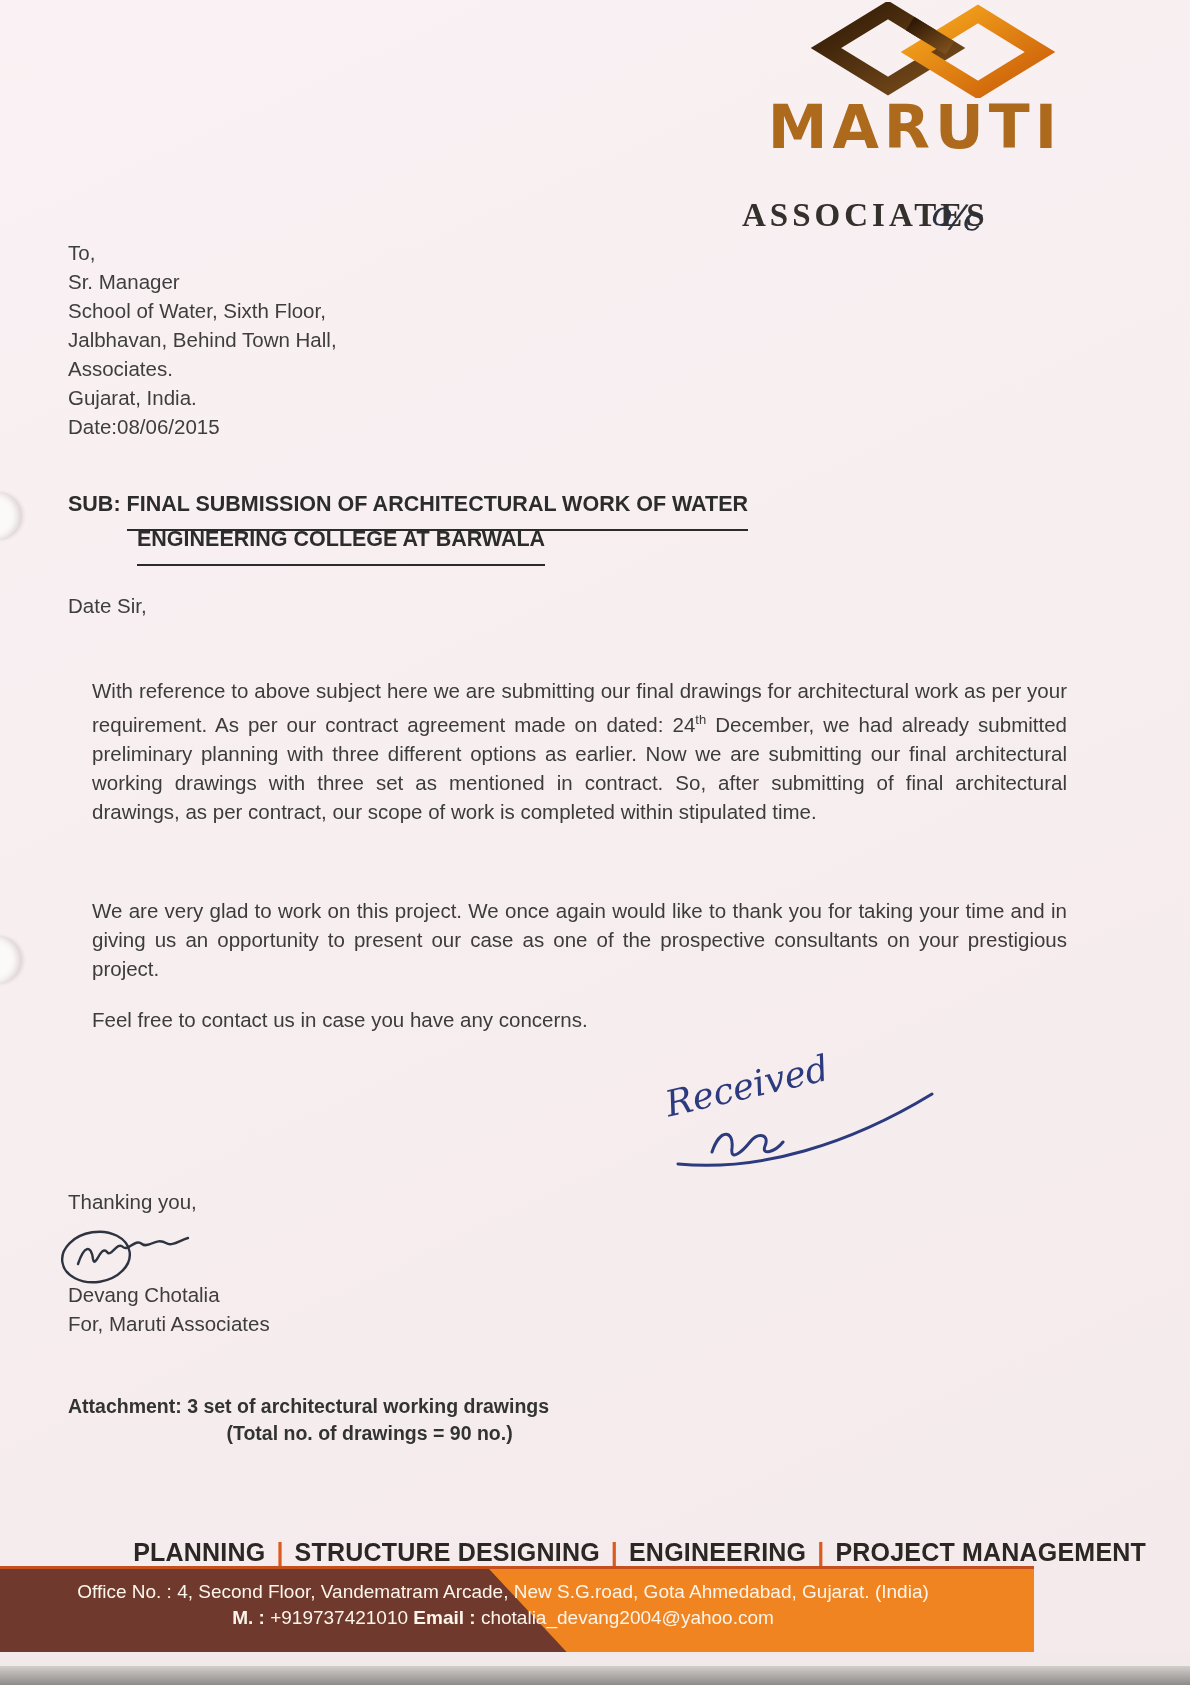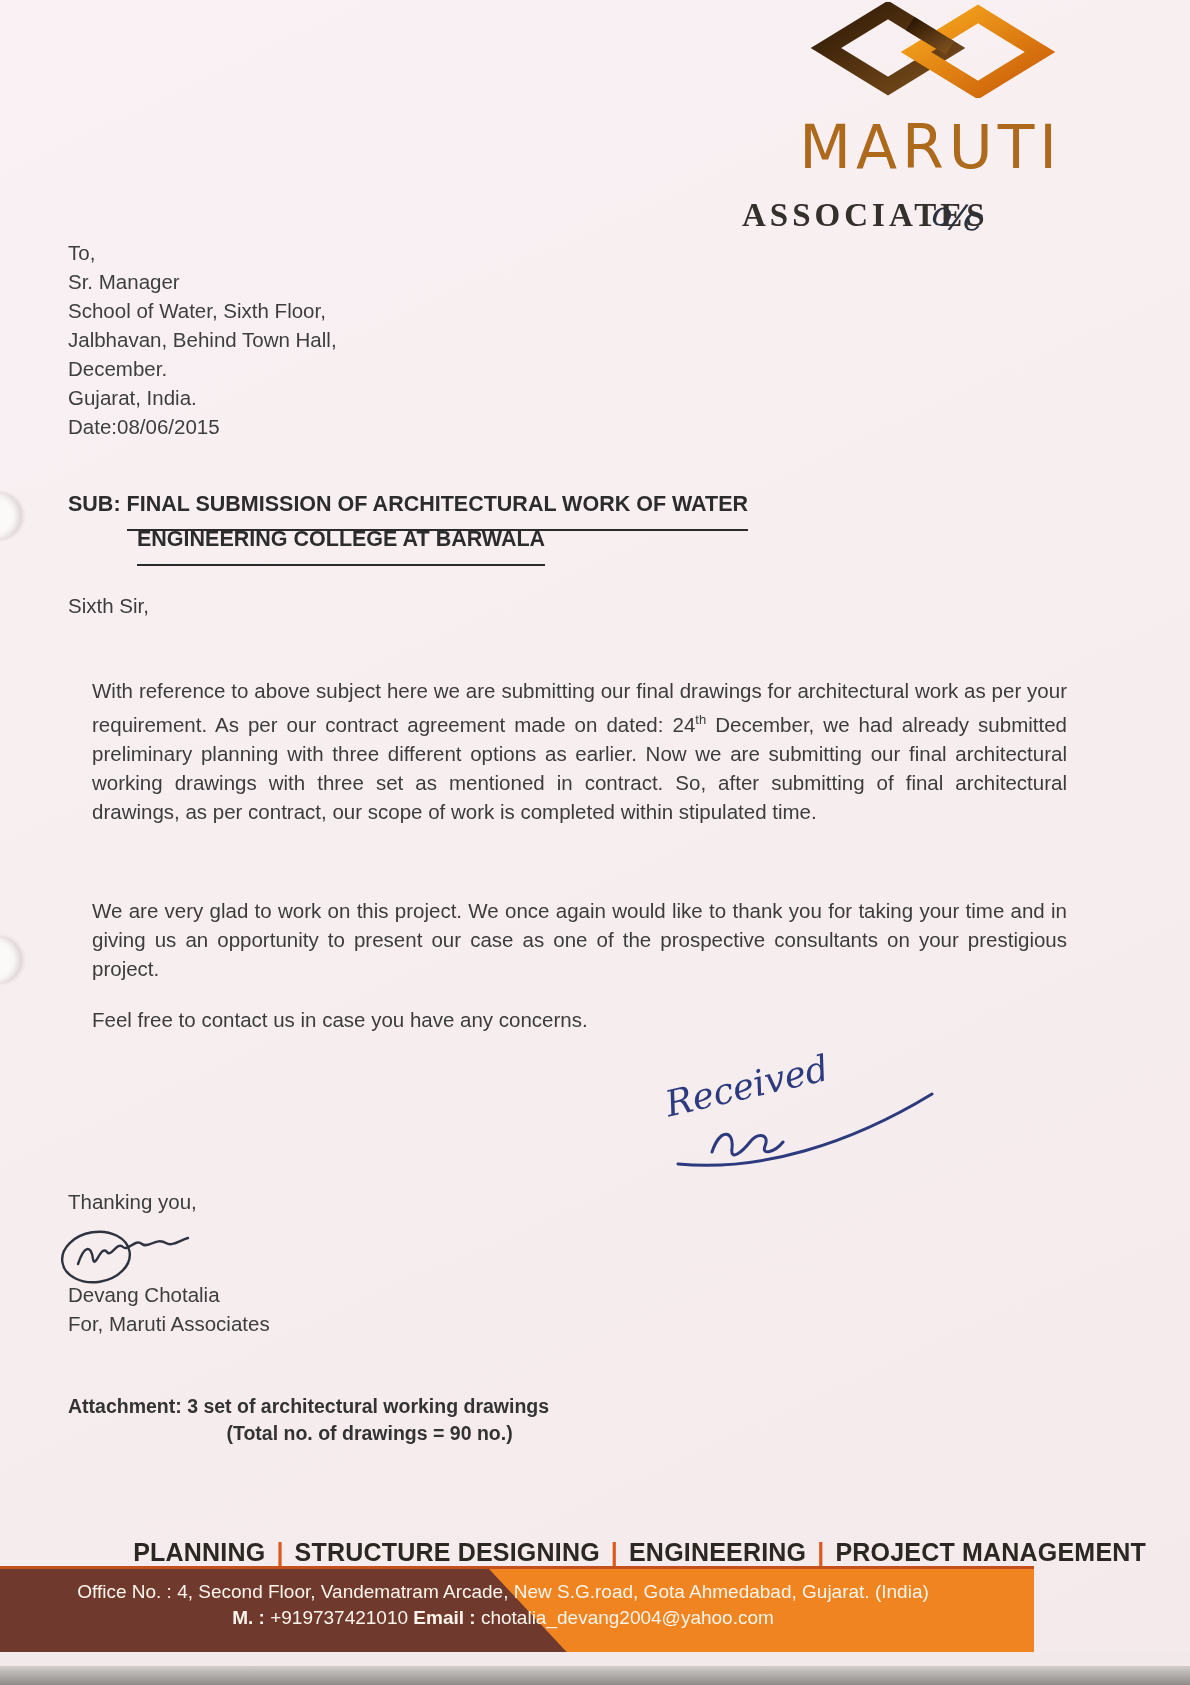--- a/index.html
+++ b/index.html
@@ -5,23 +5,22 @@
   html,body { margin:0; padding:0; background:#e9e4e4; }
   .page {
     position:relative; width:1190px; height:1685px; overflow:hidden;
     background:linear-gradient(155deg,#f9f1f3 0%,#f7eef0 45%,#f4eaec 100%);
     font-family:"Liberation Sans", sans-serif; color:#3d3d3d;
   }
   
   .logo-diamonds { position:absolute; left:810px; top:2px; width:250px; height:96px; }
   .logo-brand {
     position:absolute; right:128px; top:92px; width:300px; text-align:right;
-    font-size:60px; font-weight:normal; letter-spacing:5px; color:#ad691c;
+    font-size:60px; font-weight:bold; letter-spacing:5px; color:#ad691c;
     font-family:"DejaVu Sans", sans-serif;
-    margin-top:20px;
   }
   .logo-subtitle {
     position:absolute; right:128px; top:158px; width:320px; text-align:left;
     font-size:33px; font-weight:bold; letter-spacing:4px; color:#34302c;
     font-family:Liberation Serif, serif;
     margin-top:39px;
   }
   .oc-mark {
     position:absolute; left:932px; top:196px; font-size:34px; font-style:italic;
     color:#2b3240; transform:rotate(9deg); font-family:"DejaVu Serif", serif;
@@ -93,34 +92,34 @@
     <div class="logo-brand">MARUTI</div>
     <div class="logo-subtitle">ASSOCIATES</div>
   </div>
   <div class="oc-mark">o/c</div>
 
   <div class="recipient">
     <div>To,</div>
     <div>Sr. Manager</div>
     <div>School of Water, Sixth Floor,</div>
     <div>Jalbhavan, Behind Town Hall,</div>
-    <div>December.</div>
+    <div>Associates.</div>
     <div>Gujarat, India.</div>
     <div>Date:08/06/2015</div>
   </div>
 
   <div class="subject">
     <div>
       <span>SUB:</span>
       <span class="u">FINAL SUBMISSION OF ARCHITECTURAL WORK OF WATER</span>
     </div>
     <div class="line2"><span class="u">ENGINEERING COLLEGE AT BARWALA</span></div>
   </div>
 
-  <div class="salutation">Sixth Sir,</div>
+  <div class="salutation">Date Sir,</div>
 
   <div class="para p1"><span>With reference to above subject here we are submitting our final drawings for architectural work as per your requirement. As per our contract agreement made on dated: 24</span><sup>th</sup><span> December, we had already submitted preliminary planning with three different options as earlier. Now we are submitting our final architectural working drawings with three set as mentioned in contract. So, after submitting of final architectural drawings, as per contract, our scope of work is completed within stipulated time.</span></div>
 
   <div class="para p2">We are very glad to work on this project. We once again would like to thank you for taking your time and in giving us an opportunity to present our case as one of the prospective consultants on your prestigious project.</div>
   <div class="para p3">Feel free to contact us in case you have any concerns.</div>
 
   <svg class="received" viewBox="0 0 300 130">
     <g transform="rotate(-13 30 60)">
       <text x="18" y="62" font-family="DejaVu Serif, serif" font-style="italic" font-size="36" fill="#2c3a7e">Received</text>
     </g>

